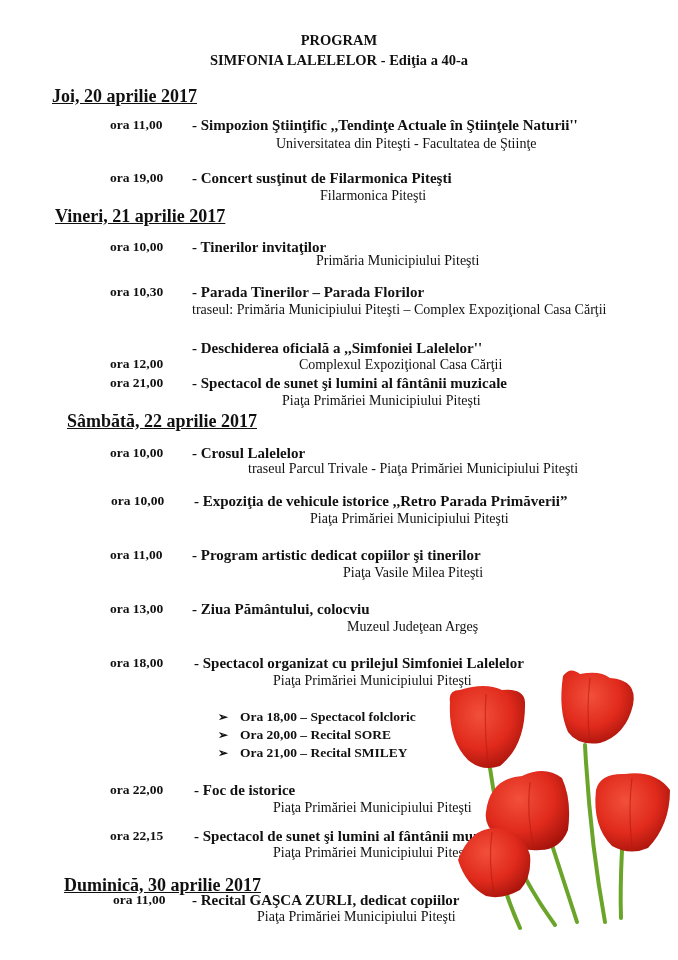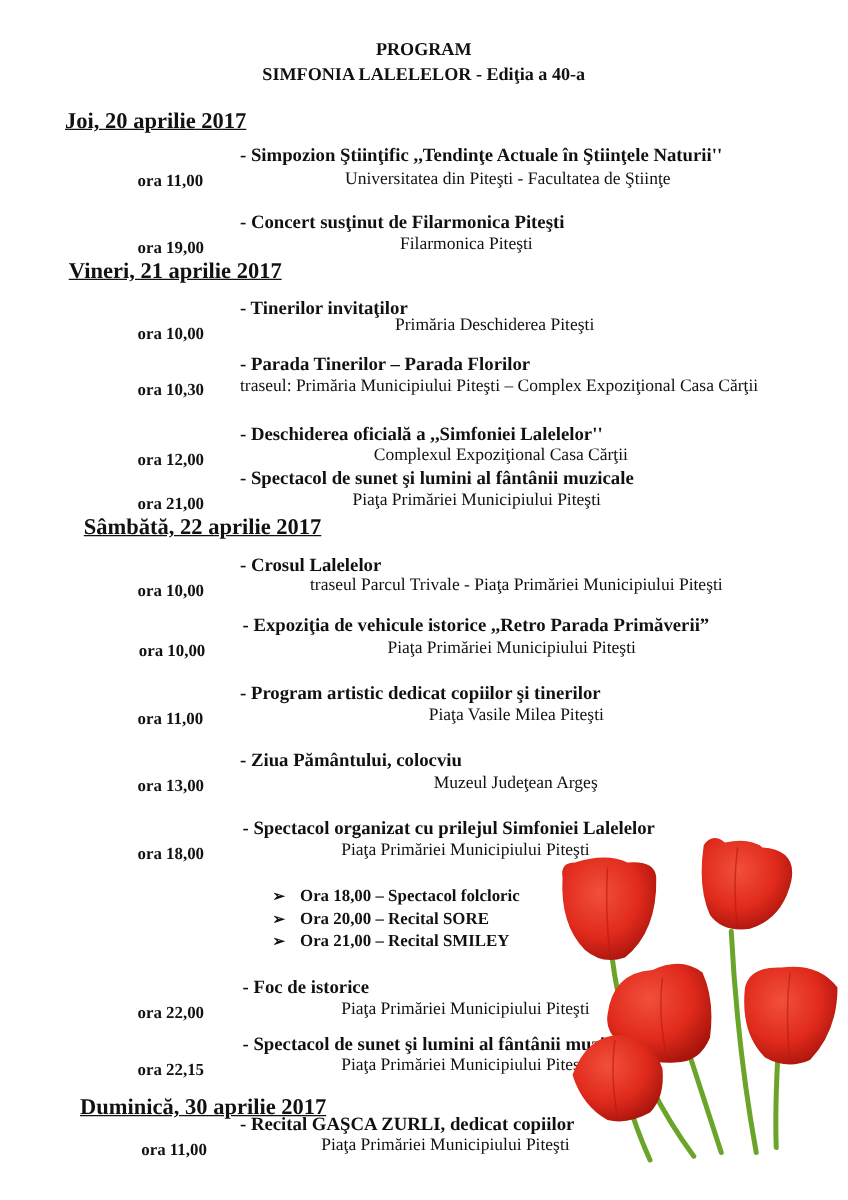--- a/index.html
+++ b/index.html
@@ -4,21 +4,21 @@
   <style>
     html, body { margin: 0; padding: 0; background: #ffffff; }
     body {
       width: 678px; height: 960px; position: relative; overflow: hidden;
       font-family: "Liberation Serif", "DejaVu Serif", serif;
       color: #111111;
     }
     .abs { position: absolute; white-space: nowrap; font-family: Liberation Serif, serif; }
     .title { font-weight: bold; font-size: 14.5px; left: 0; width: 678px; text-align: center; }
     .day { font-weight: bold; font-size: 18px; text-decoration: underline; }
-    .time { font-weight: bold; font-size: 13.5px; margin-top: 20px; }
+    .time { font-weight: bold; font-size: 13.5px; }
     .event { font-weight: bold; font-size: 15px; }
     .loc { font-size: 14px; }
     .sub { font-weight: bold; font-size: 13.5px; }
     .arrow { font-size: 12px; display: inline-block; width: 22px; }
     #tulips { position: absolute; left: 430px; top: 660px; width: 248px; height: 300px; }
   </style>
 </head>
 <body>
 
 <div class="abs title" style="top:32px">PROGRAM</div>
@@ -28,25 +28,25 @@
 <div class="abs time" style="left:110px;top:117px">ora 11,00</div>
 <div class="abs event" style="left:192px;top:117px">- Simpozion Ştiinţific ,,Tendinţe Actuale în Ştiinţele Naturii''</div>
 <div class="abs loc" style="left:276px;top:136px">Universitatea din Piteşti - Facultatea de Ştiinţe</div>
 <div class="abs time" style="left:110px;top:170px">ora 19,00</div>
 <div class="abs event" style="left:192px;top:170px">- Concert susţinut de Filarmonica Piteşti</div>
 <div class="abs loc" style="left:320px;top:188px">Filarmonica Piteşti</div>
 
 <div class="abs day" style="left:55px;top:206px">Vineri, 21 aprilie 2017</div>
 <div class="abs time" style="left:110px;top:239px">ora 10,00</div>
 <div class="abs event" style="left:192px;top:239px">- Tinerilor invitaţilor</div>
-<div class="abs loc" style="left:316px;top:253px">Primăria Deschiderea Piteşti</div>
+<div class="abs loc" style="left:316px;top:253px">Primăria Municipiului Piteşti</div>
 <div class="abs time" style="left:110px;top:284px">ora 10,30</div>
 <div class="abs event" style="left:192px;top:284px">- Parada Tinerilor – Parada Florilor</div>
 <div class="abs loc" style="left:192px;top:302px">traseul:  Primăria Municipiului Piteşti – Complex Expoziţional Casa Cărţii</div>
-<div class="abs time" style="left:110px;top:340px">ora 12,00</div>
+<div class="abs time" style="left:110px;top:356px">ora 12,00</div>
 <div class="abs event" style="left:192px;top:340px">- Deschiderea oficială a ,,Simfoniei Lalelelor''</div>
 <div class="abs loc" style="left:299px;top:357px">Complexul  Expoziţional Casa  Cărţii</div>
 <div class="abs time" style="left:110px;top:375px">ora 21,00</div>
 <div class="abs event" style="left:192px;top:375px">- Spectacol de sunet şi lumini al fântânii muzicale</div>
 <div class="abs loc" style="left:282px;top:393px">Piaţa Primăriei Municipiului Piteşti</div>
 
 <div class="abs day" style="left:67px;top:411px">Sâmbătă, 22 aprilie 2017</div>
 <div class="abs time" style="left:110px;top:445px">ora 10,00</div>
 <div class="abs event" style="left:192px;top:445px">- Crosul Lalelelor</div>
 <div class="abs loc" style="left:248px;top:461px">traseul Parcul Trivale - Piaţa Primăriei Municipiului Piteşti</div>

